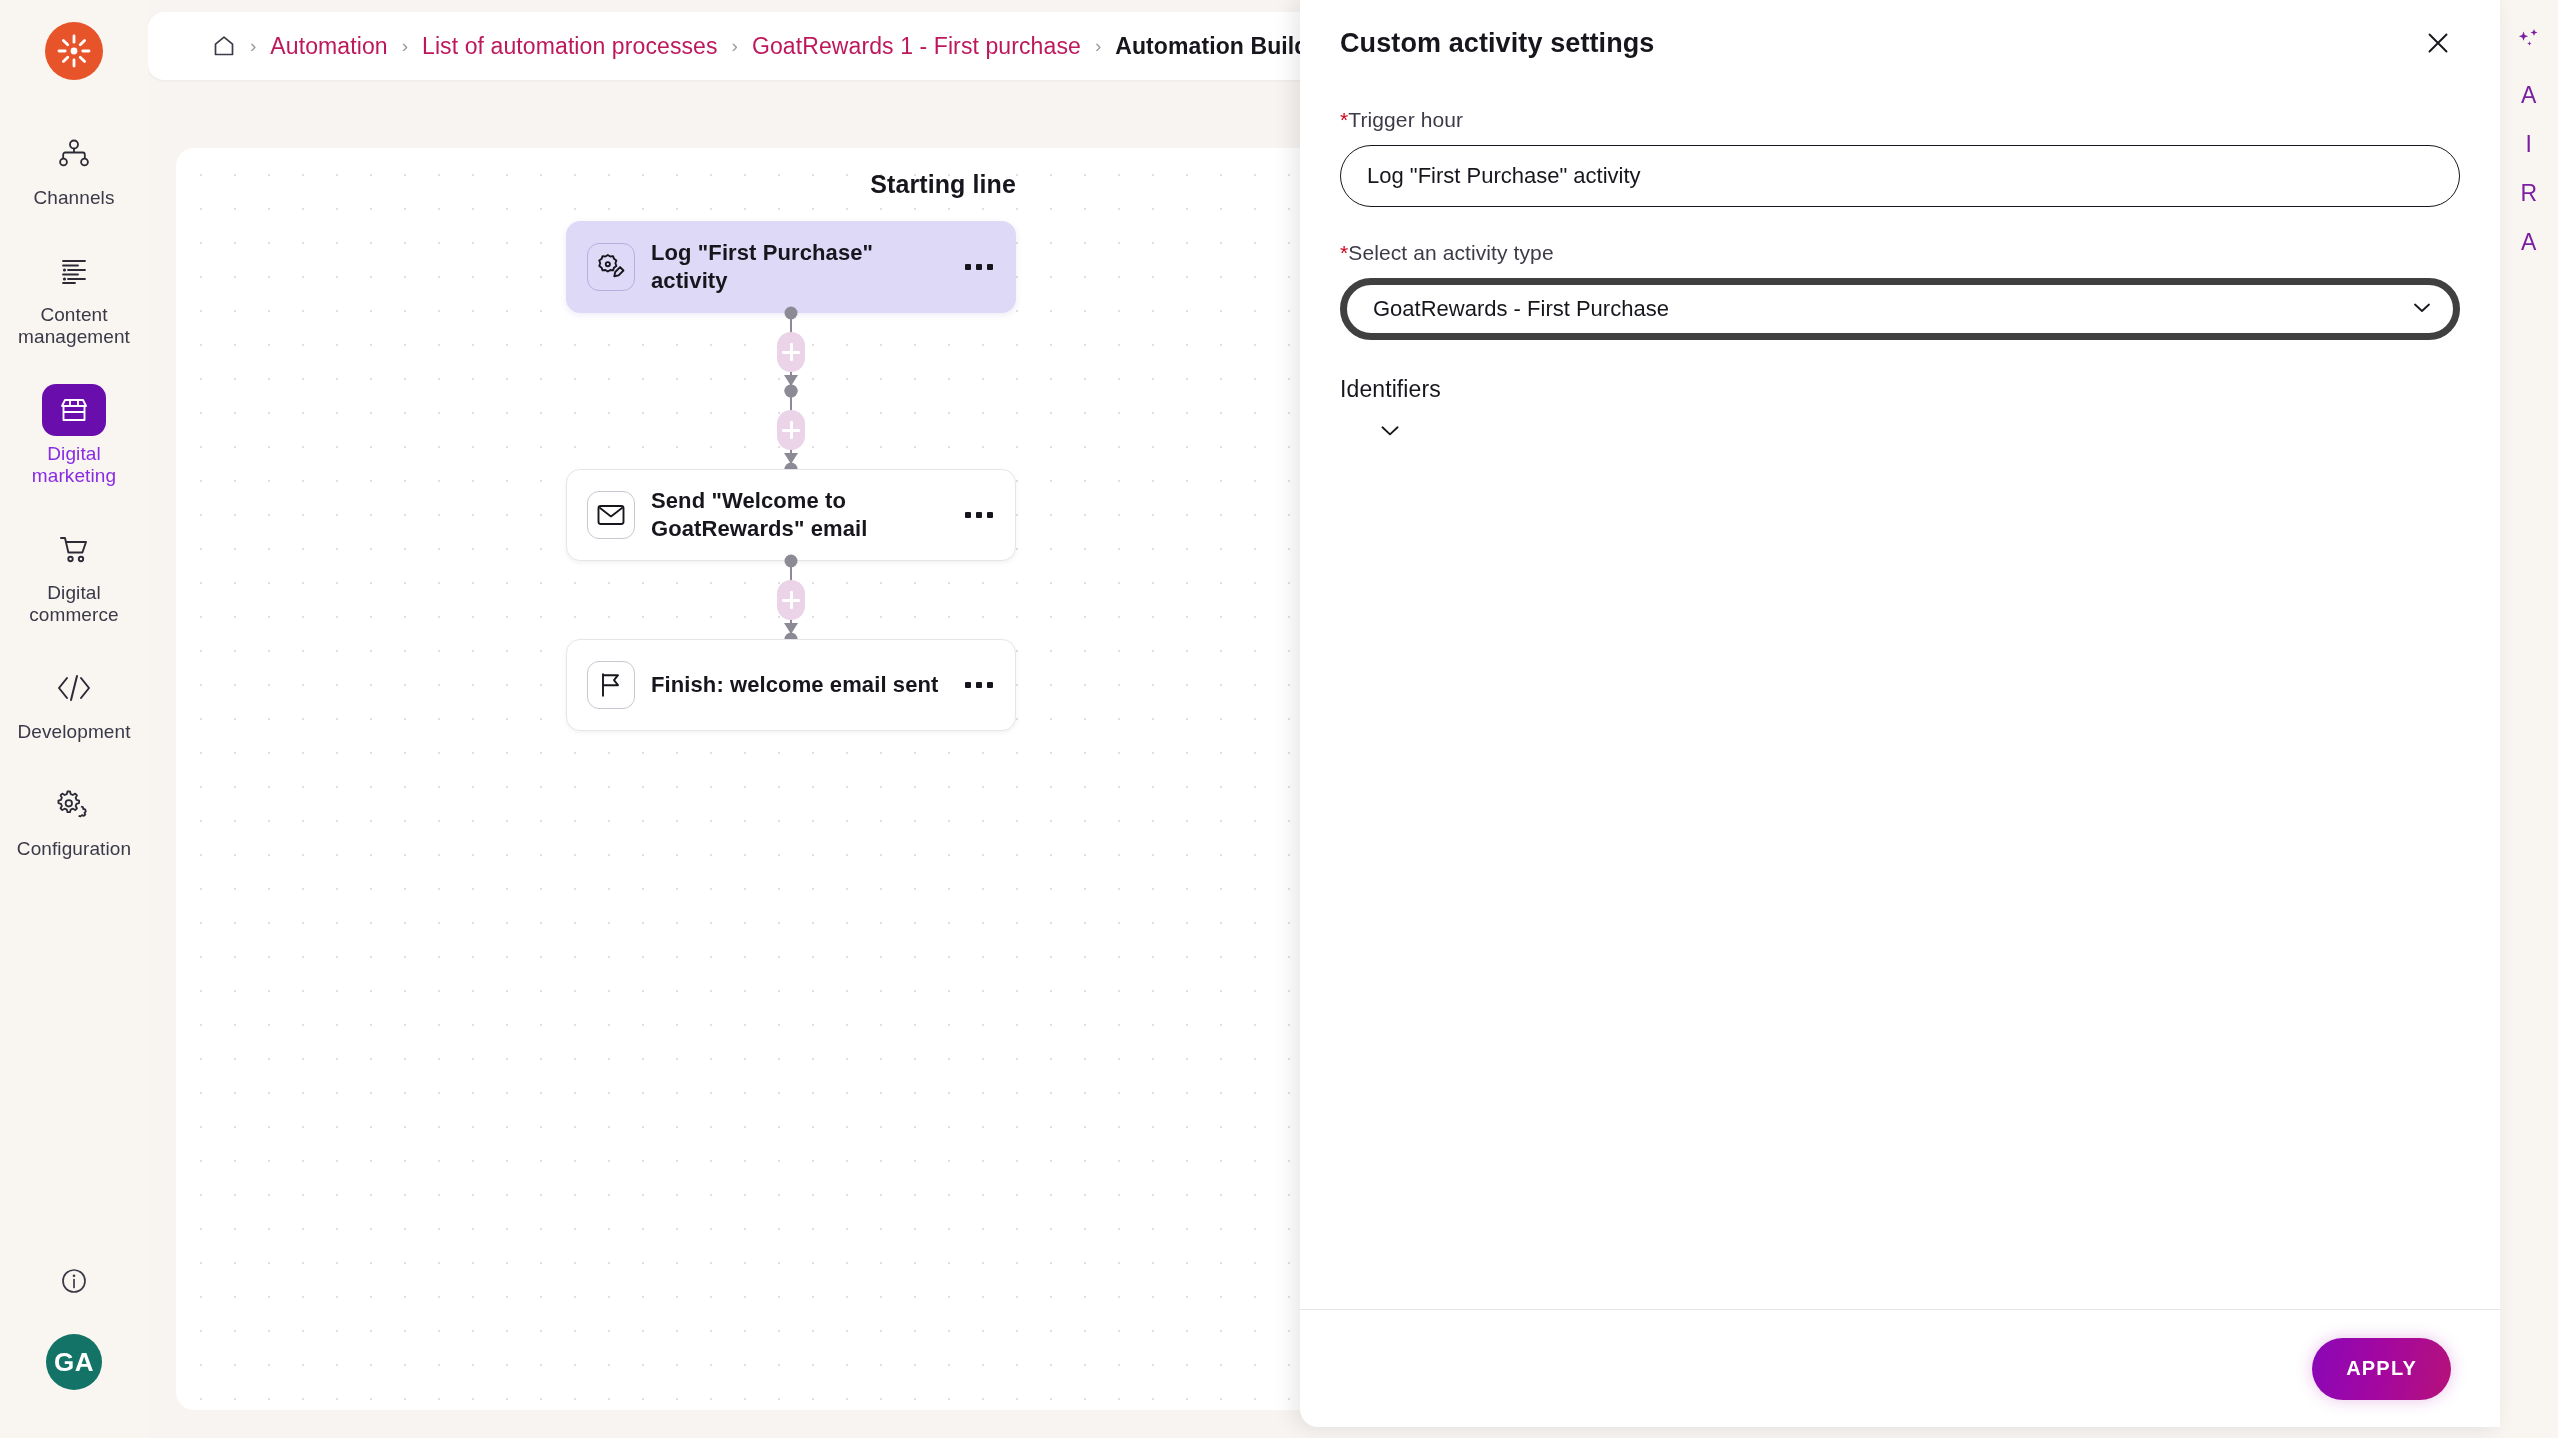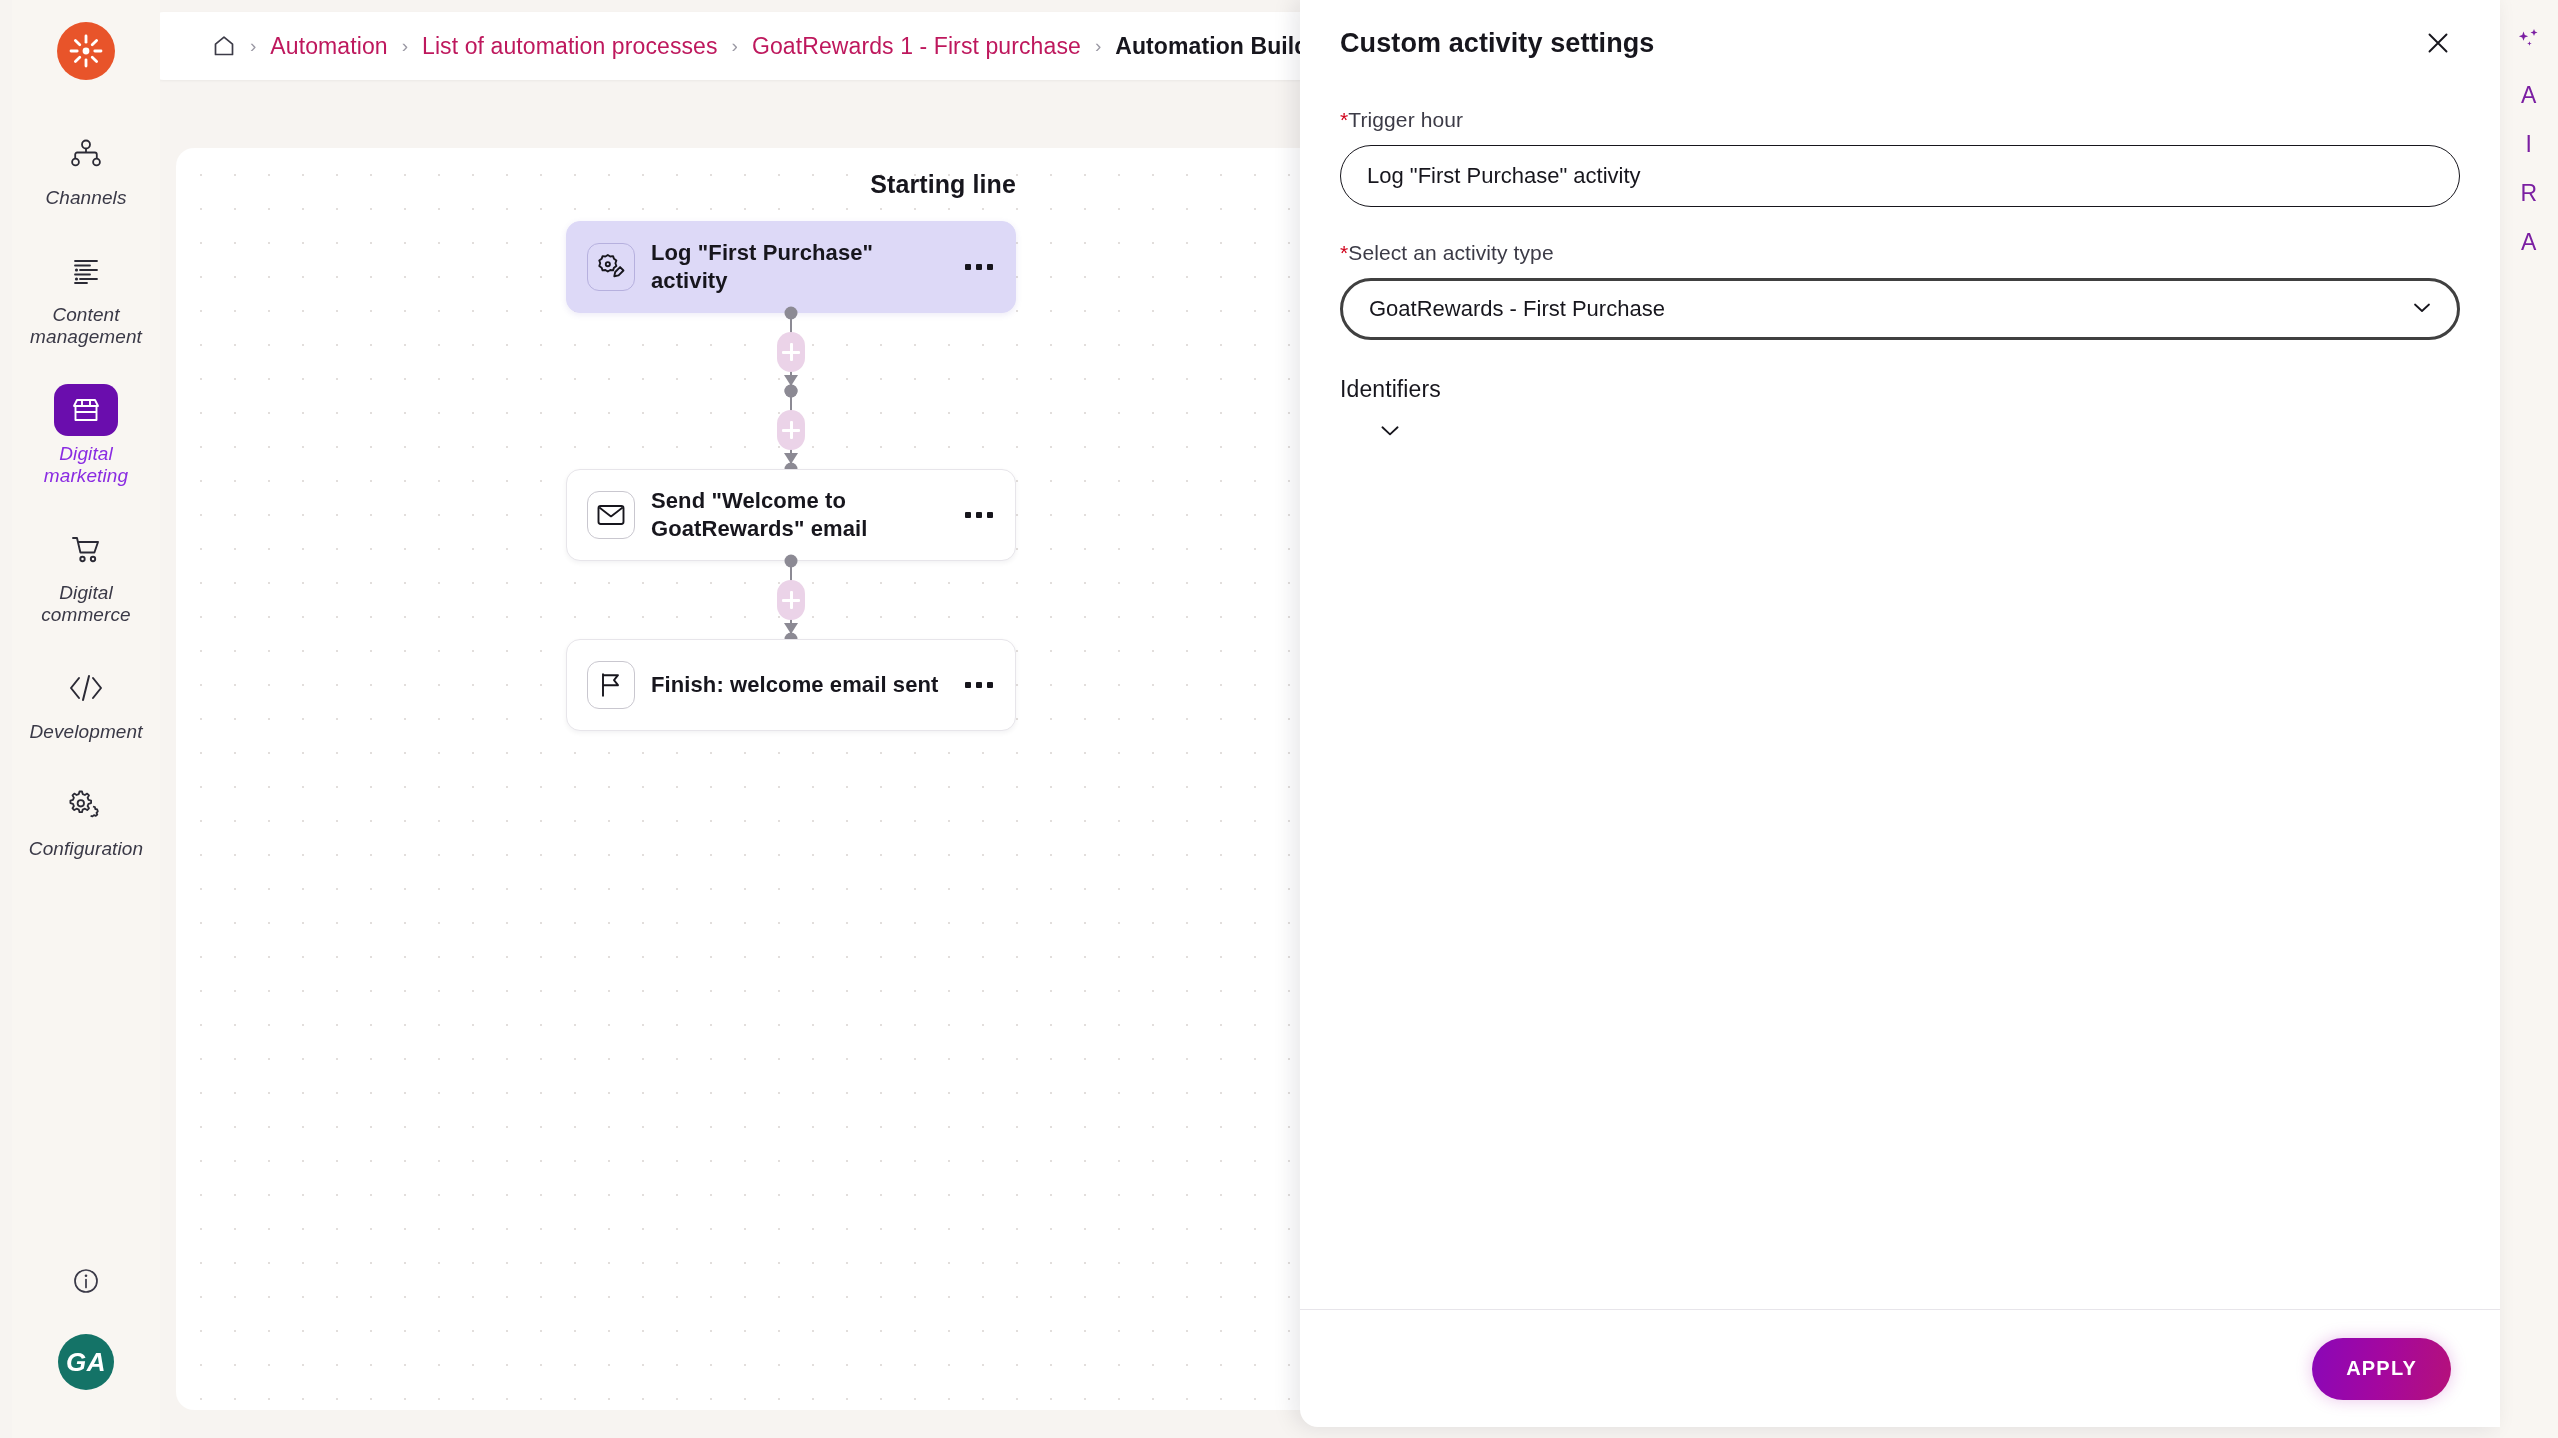--- a/index.html
+++ b/index.html
@@ -8,26 +8,25 @@
     overflow: hidden;
     background: #F7F4F1;
     font-family: "Liberation Sans", sans-serif;
     -webkit-font-smoothing: antialiased;
   }
 
   #app { position: relative; width: 2558px; height: 1438px; }
 
   
   .sidebar {
-    position: absolute; left: 12px; top: 0;
+    position: absolute; left: 0; top: 0;
     width: 148px; height: 1438px;
     background: #F9F6F2;
     display: flex; flex-direction: column; align-items: center;
     z-index: 5;
-    font-style: italic;
   }
   .logo {
     margin-top: 22px;
     width: 58px; height: 58px; border-radius: 50%;
     background: #E8542A;
     display: flex; align-items: center; justify-content: center;
     flex: 0 0 auto;
   }
   .logo svg { display:block; }
 
@@ -216,21 +215,21 @@
   .text-input {
     width: 100%; height: 62px;
     border: 1px solid #17161D; border-radius: 32px;
     background: #fff; color: #17161D;
     font-family: "Liberation Sans", sans-serif;
     font-size: 22px; padding: 0 26px; outline: none;
   }
   .select-wrap { position: relative; width: 100%; }
   .select-box {
     width: 100%; height: 62px;
-    border: 3px solid #404040; border-radius: 32px;
+    border: 7px solid #404040; border-radius: 32px;
     display: flex; align-items: center;
     padding: 0 26px; font-size: 22px; color: #17161D;
     cursor: pointer; background:#fff;
   }
   .select-caret {
     position: absolute; right: 26px; top: 50%; transform: translateY(-50%);
     pointer-events: none; color: #17161D;
   }
   .accordion {
     display: inline-flex; align-items: center; gap: 14px;

